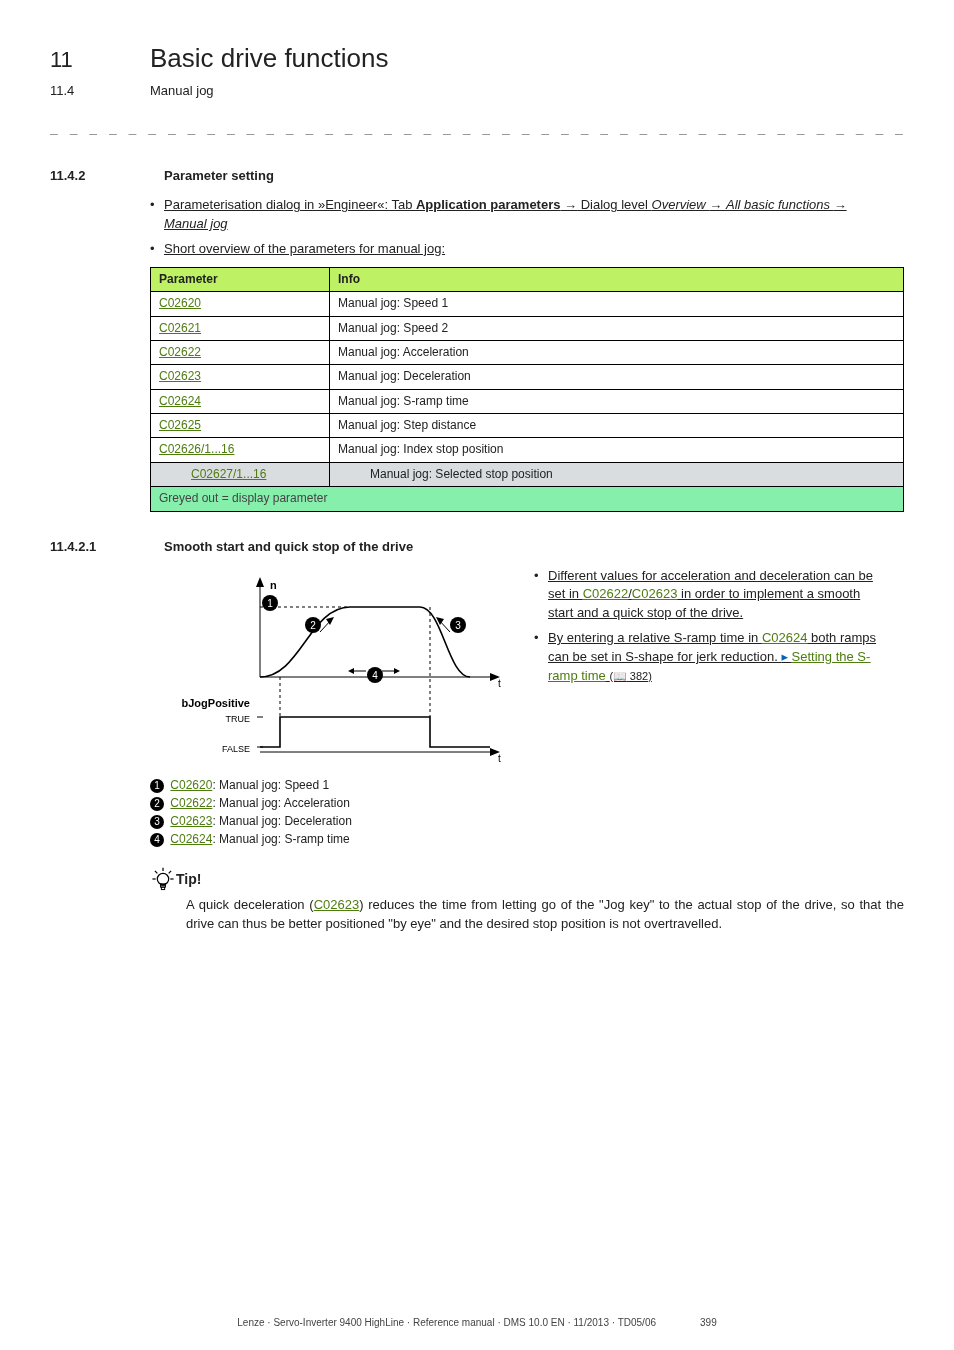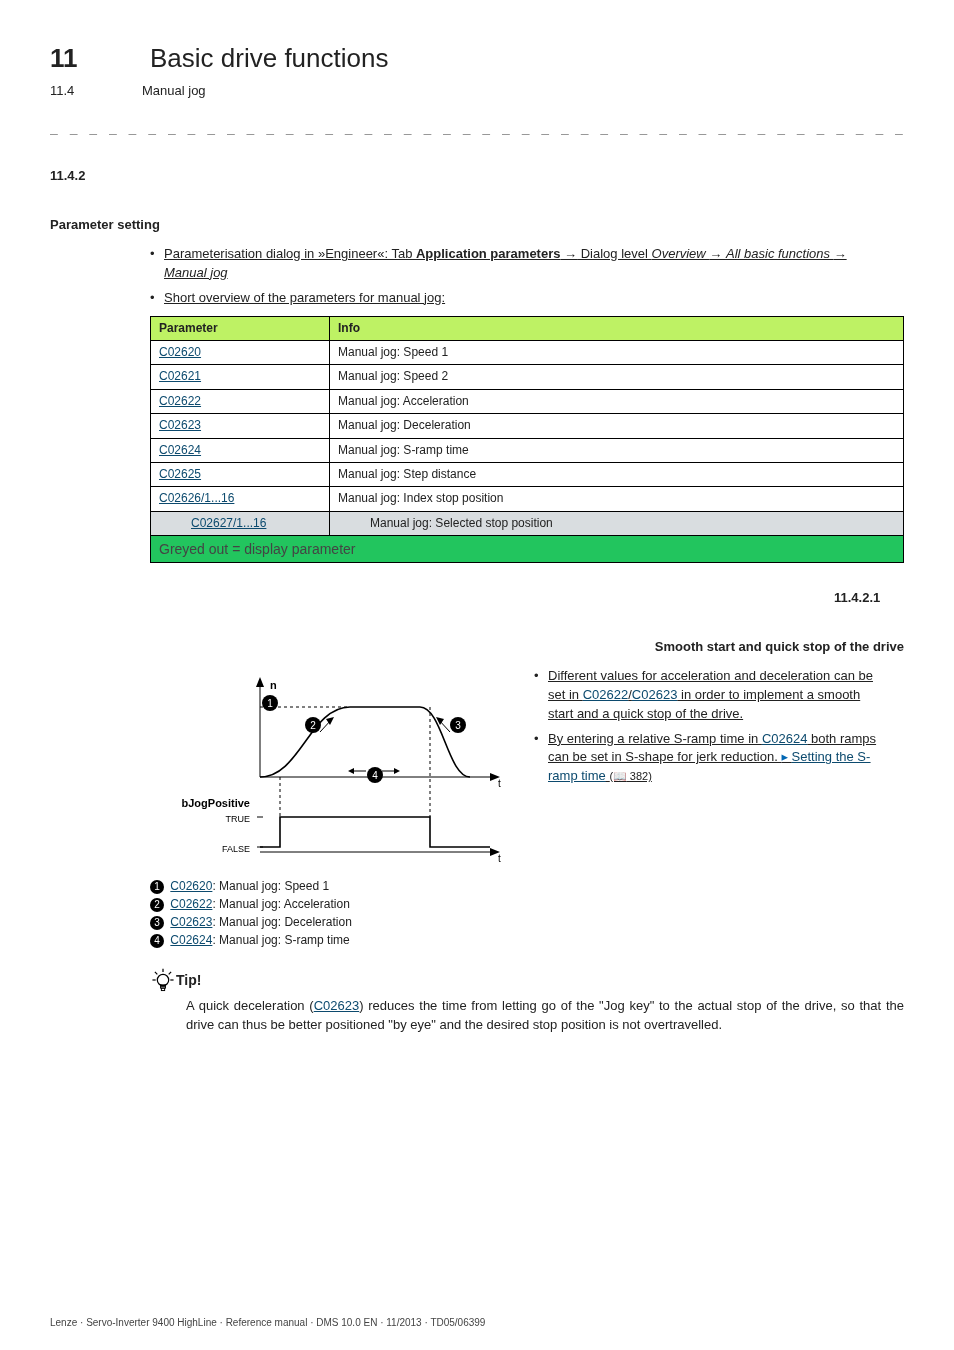--- a/index.html
+++ b/index.html
@@ -12,54 +12,53 @@
     box-sizing: border-box;
     line-height: 1.45;
   }
   .hdr {
     display: flex;
     align-items: baseline;
     gap: 30px;
     margin-bottom: 4px;
   }
   .hdr .chapnum {
-    font-size: 26px;
-    font-weight: 700;
+    font-size: 22px;
+    font-weight: 400;
     width: 70px;
   }
   .hdr .chaptitle {
     font-size: 26px;
     font-weight: 400;
   }
   .subhdr {
     display: flex;
     align-items: baseline;
-    gap: 22px;
+    gap: 30px;
     margin-bottom: 18px;
   }
   .subhdr .subnum {
     width: 70px;
     font-size: 13px;
   }
   .subhdr .subtitle {
     font-size: 13px;
   }
   .dashline {
     letter-spacing: 2px;
     color: #333;
     margin: 8px 0 30px 0;
     white-space: nowrap;
     overflow: hidden;
     font-family: monospace;
   }
   .secnum-row {
     display: flex;
-    gap: 30px;
+    gap: 44px;
     margin-bottom: 10px;
-    flex-direction: column;
   }
   .secnum-row .secnum {
     width: 70px;
     font-weight: 700;
   }
   .secnum-row .sectitle {
     font-weight: 700;
   }
   .content {
     margin-left: 100px;
@@ -97,26 +96,26 @@
   table.params th {
     background: #bef264;
     font-weight: 700;
   }
   table.params tr.grey td {
     background: #d9dde0;
     padding-left: 40px;
   }
   table.params td:first-child { width: 130px; }
   .footnote-row td {
-    background: #22c55e;
-    font-size: 14px;
+    background: #86efac;
+    font-size: 12px;
     color: #444;
   }
   a.link, .link {
-    color: #0c4a6e;
+    color: #4d7c0f;
     text-decoration: underline;
     cursor: pointer;
   }
   .two-col {
     display: flex;
     gap: 24px;
     align-items: flex-start;
     margin-top: 6px;
   }
   .diagram-box {
@@ -171,24 +170,25 @@
   }
   .page-ref {
     font-size: 11px;
   }
   .footer {
     position: fixed;
     bottom: 20px;
     left: 50px;
     right: 35px;
     display: flex;
-    justify-content: flex-start;
+    justify-content: center;
     font-size: 10px;
     color: #444;
     width: 854px;
+    gap: 44px;
   }
   svg text { font-family: Arial, sans-serif; }
 </style>
 </head>
 <body>
 
 <div class="hdr">
   <div class="chapnum">11</div>
   <div class="chaptitle">Basic drive functions</div>
 </div>

